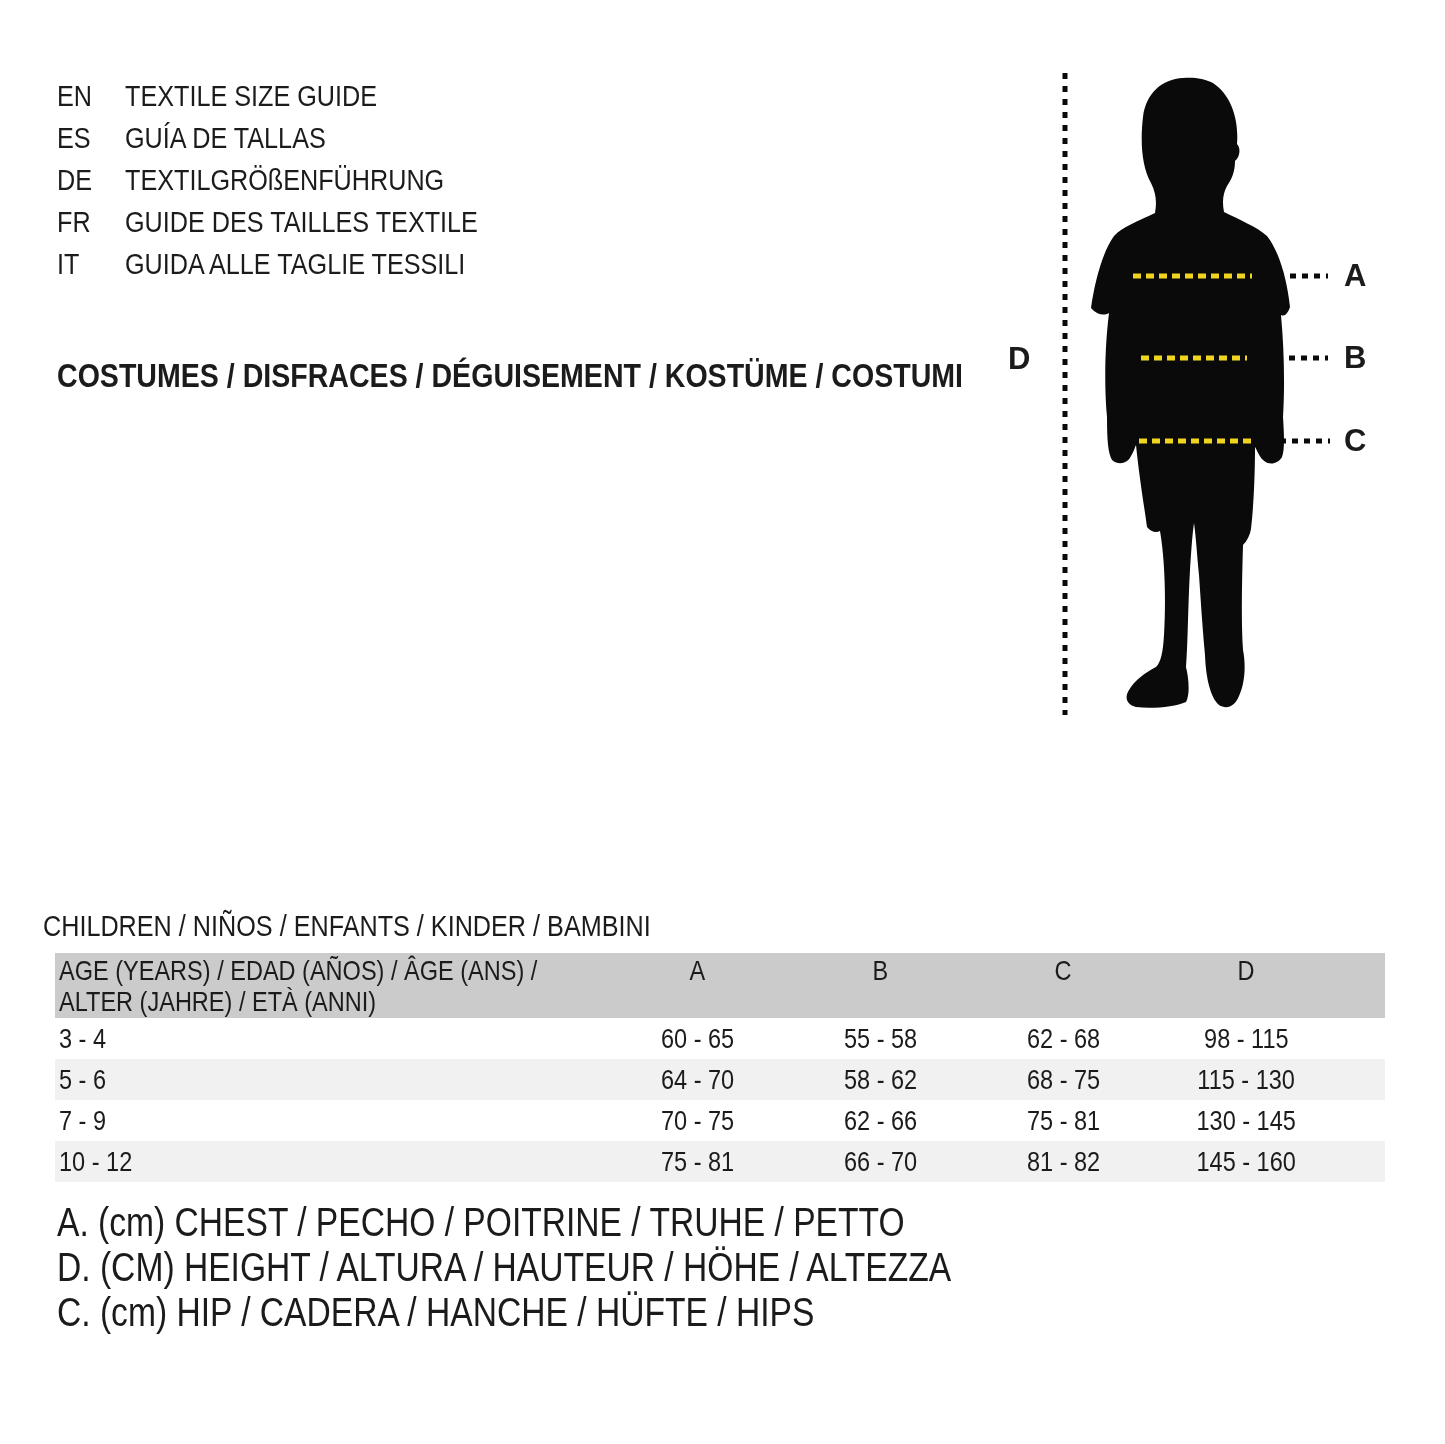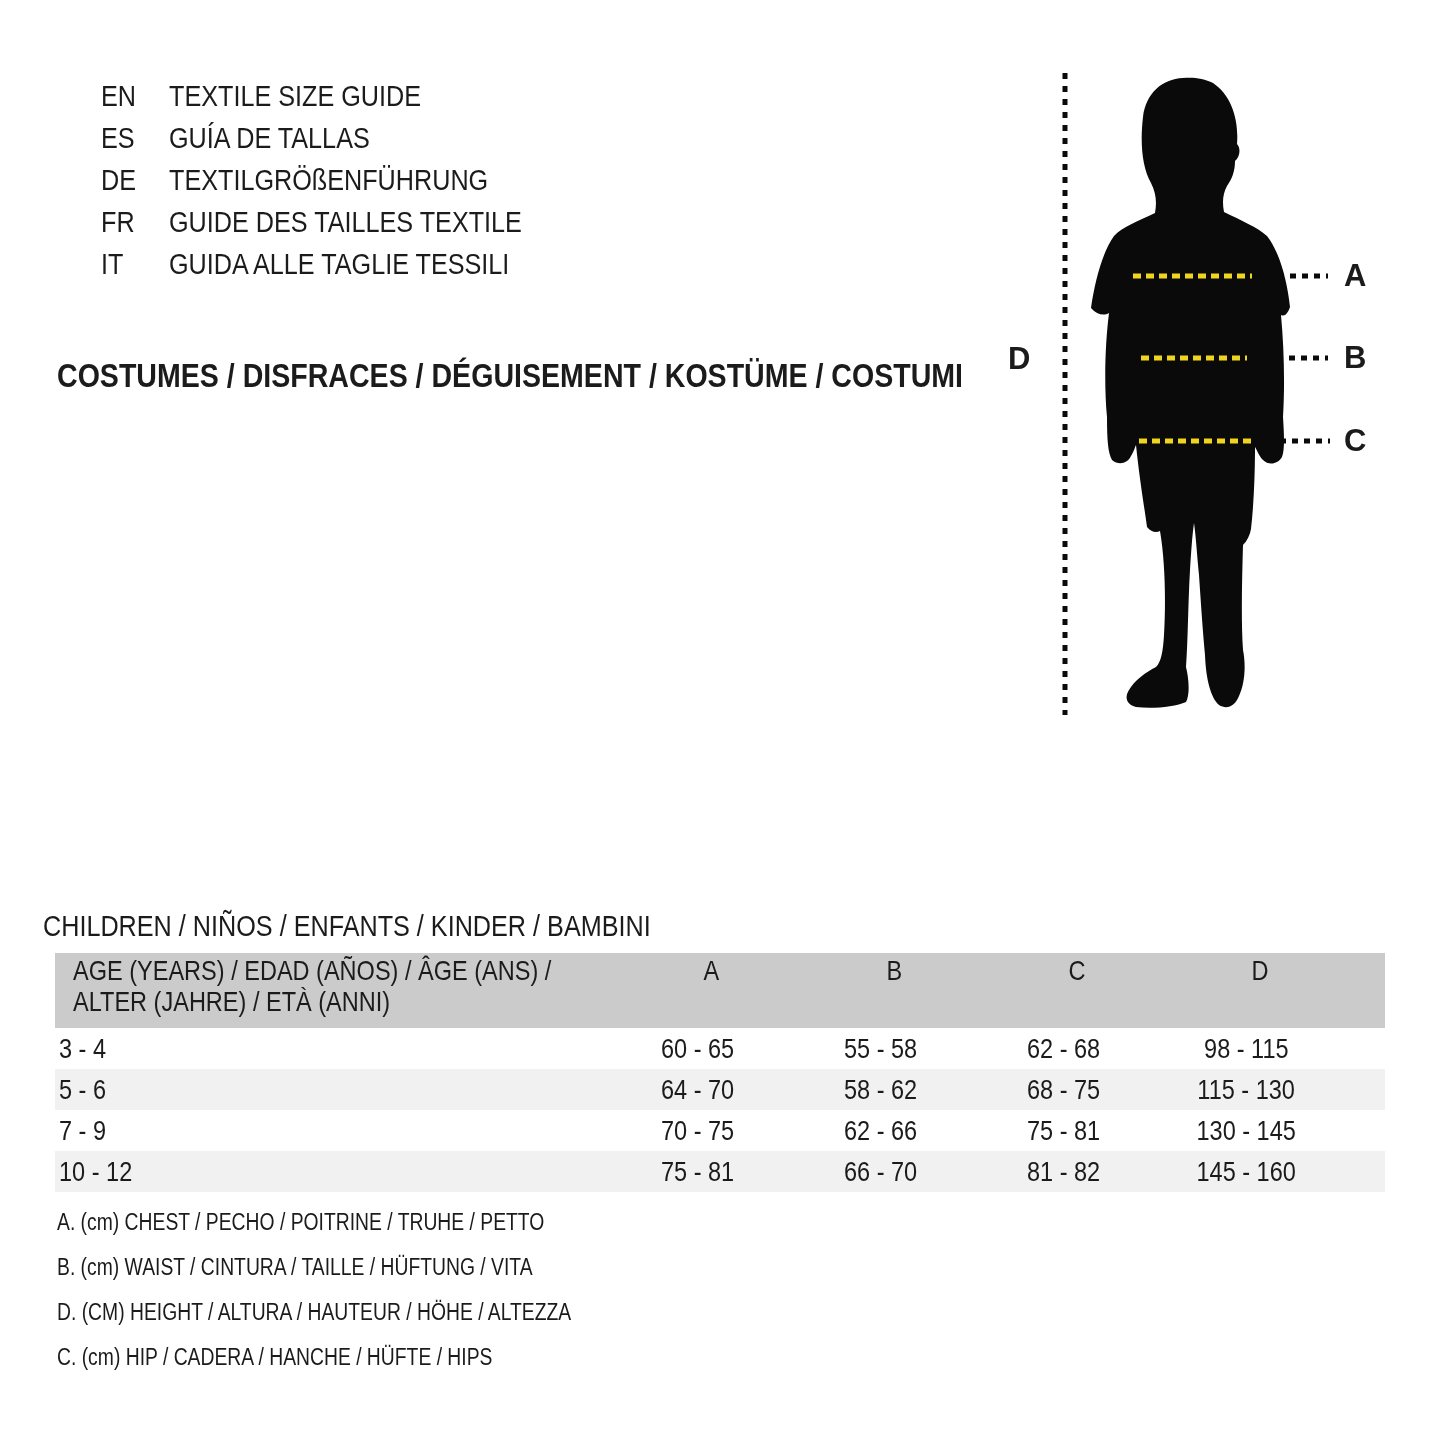--- a/index.html
+++ b/index.html
@@ -10,21 +10,21 @@
     overflow:hidden;
     font-family:"Liberation Sans", sans-serif;
     color:var(--text, #1b1b1b);
   }
   
   .cond   { display:inline-block; transform:scaleX(0.84); transform-origin:0 50%; white-space:nowrap; }
   .cond-c { display:inline-block; transform:scaleX(0.84); transform-origin:50% 50%; white-space:nowrap; }
 
   
   .lang-block { position:absolute; left:57px; top:75px; }
-  .lang-row   { display:flex; height:42px; align-items:center; font-size:30px; letter-spacing:0;margin-left:44px; }
+  .lang-row   { display:flex; height:42px; align-items:center; font-size:30px; letter-spacing:0; }
   .lang-code  { width:68px; flex:0 0 68px; }
 
   
   .category-line { position:absolute; left:57px; top:327px; height:40px; line-height:40px;
                    font-size:34px; font-weight:bold;margin-top:28px; }
 
   
   .figure { position:absolute; left:1000px; top:55px; width:400px; height:670px; }
   .figure svg { position:absolute; left:0; top:0; }
   .fig-label { position:absolute; font-size:31px; font-weight:bold; line-height:34px; }
@@ -33,32 +33,32 @@
   #label-b { left:344px; top:286px; }
   #label-c { left:344px; top:369px; }
   .sil    { fill:var(--silhouette-black,#0a0a0a); }
   .vline  { stroke:var(--silhouette-black,#0a0a0a); stroke-width:5; stroke-dasharray:6 7; fill:none; }
   .yline  { stroke:var(--measure-line-yellow,#efd520); stroke-width:5; stroke-dasharray:8 5; fill:none; }
   .leader { stroke:var(--silhouette-black,#0a0a0a); stroke-width:5; stroke-dasharray:6 6; fill:none; }
 
   
   .children-heading { position:absolute; left:43px; top:906px; height:40px; line-height:40px; font-size:30px; }
   .size-table { position:absolute; left:55px; top:953px; width:1330px; }
-  .t-header { display:flex; background:var(--table-header-bg,#cbcbcb); height:75px; padding-top:2px;padding-left:14px; }
+  .t-header { display:flex; background:var(--table-header-bg,#cbcbcb); height:65px; padding-top:2px; }
   .t-row    { display:flex; height:41px; align-items:center; font-size:28px; }
   .t-row.alt { background:var(--table-alt-row-bg,#f1f1f1);justify-content:flex-end; }
   .c-age  { width:551px; flex:0 0 551px; padding-left:4px; }
   .c-val  { width:183px; flex:0 0 183px; text-align:center; }
   .c-end  { width:47px;  flex:0 0 47px; }
   .t-header .c-age div { font-size:28px; line-height:31px; }
   .t-header .c-val { font-size:28px; line-height:31px; }
 
   
   .legend { position:absolute; left:57px; top:1200px; }
-  .legend-line { height:45px; display:flex; align-items:center; font-size:23px; }
+  .legend-line { height:45px; display:flex; align-items:center; font-size:40px; }
 </style>
 </head>
 <body>
 
 <div class="lang-block">
   <div class="lang-row">
     <div class="lang-code"><span class="cond">EN</span></div>
     <div><span class="cond">TEXTILE SIZE GUIDE</span></div>
   </div>
   <div class="lang-row">
@@ -194,21 +194,18 @@
     <div class="c-val"><span class="cond-c">145 - 160</span></div>
     <div class="c-end"></div>
   </div>
 </div>
 
 <div class="legend">
   <div class="legend-line">
       <span class="cond">A. (cm) CHEST / PECHO / POITRINE / TRUHE / PETTO</span>
     </div>
   <div class="legend-line">
-      <span class="cond">B. (cm) WAIST / CINTURA / TAILLE / HÜFTUNG / VITA</span>
-    </div>
-  <div class="legend-line">
       <span class="cond">D. (CM) HEIGHT / ALTURA / HAUTEUR / HÖHE / ALTEZZA</span>
     </div>
   <div class="legend-line">
       <span class="cond">C. (cm) HIP / CADERA / HANCHE / HÜFTE / HIPS</span>
     </div>
 </div>
 
 </body></html>

